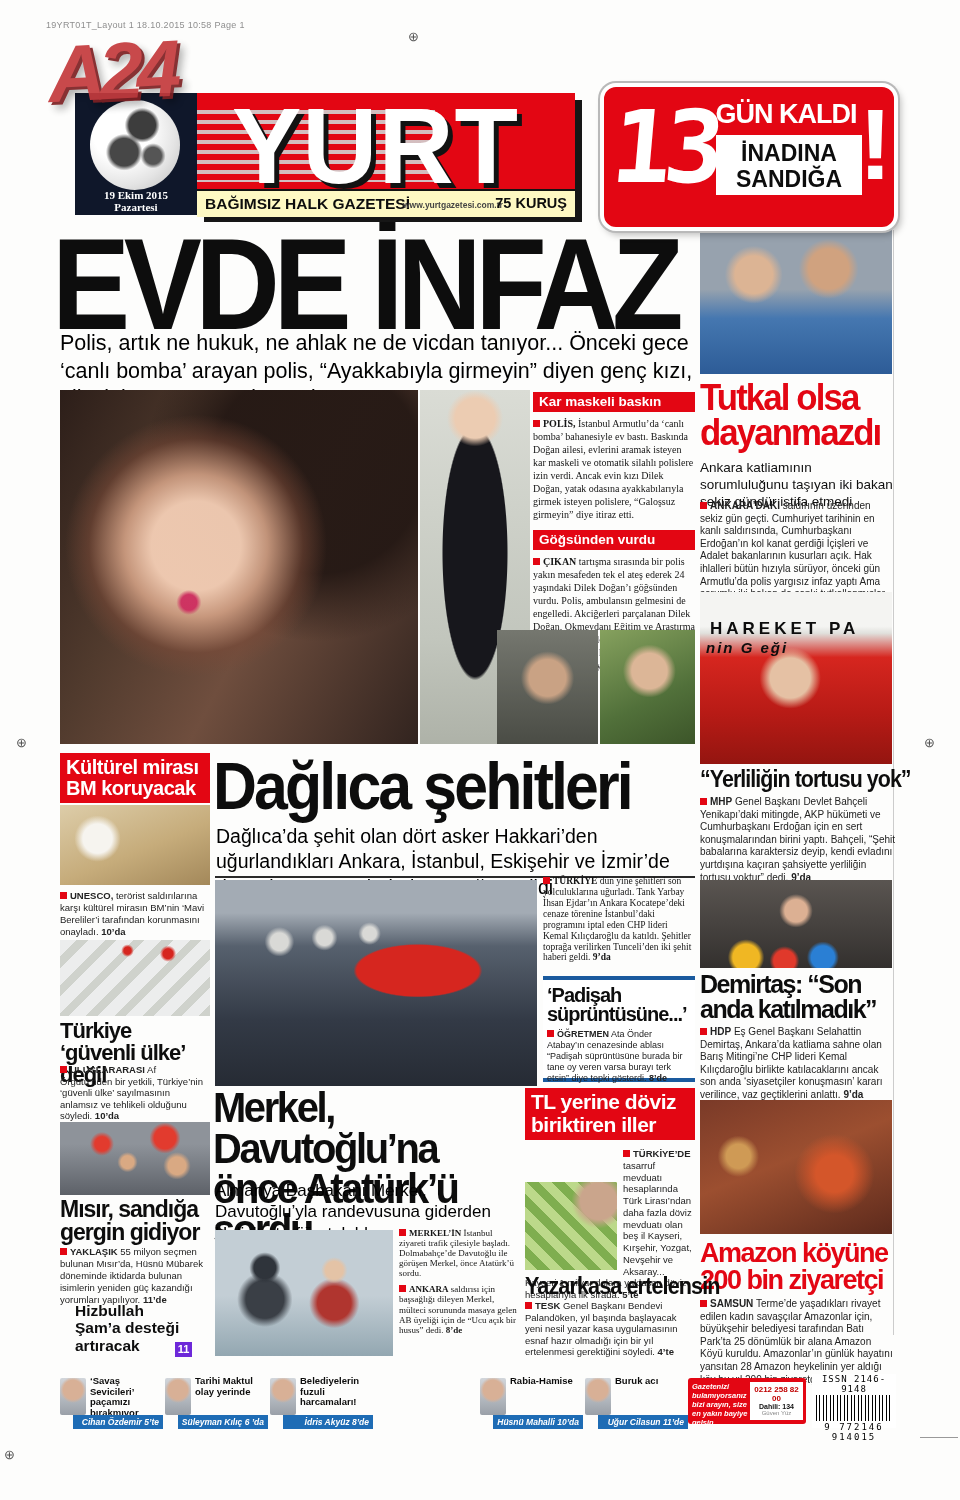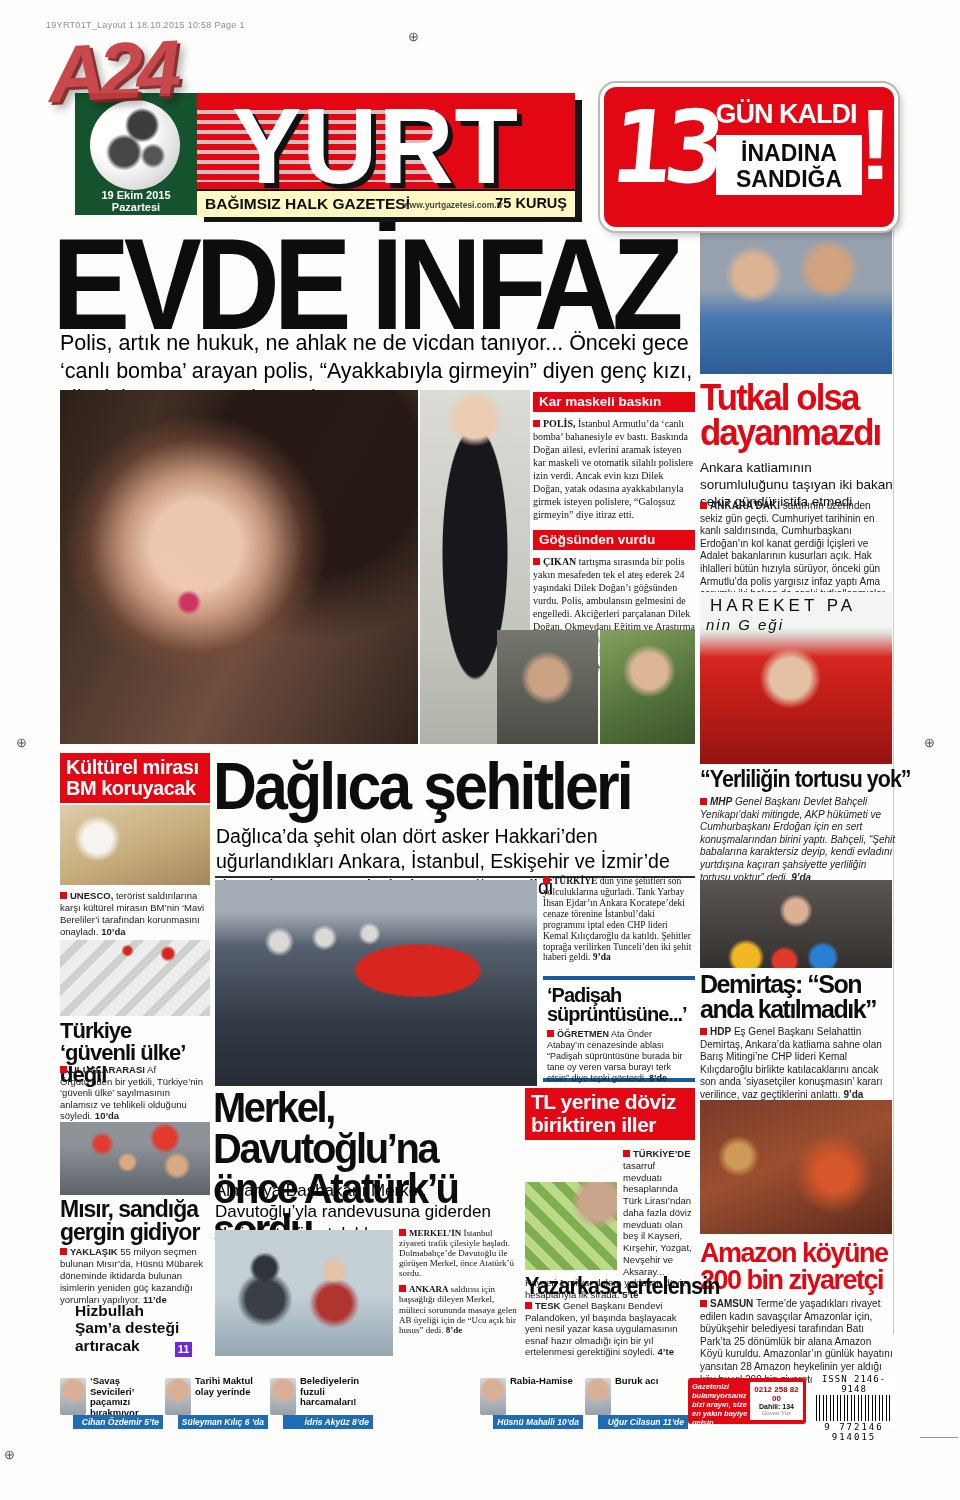--- a/index.html
+++ b/index.html
@@ -8,21 +8,21 @@
   .abs{position:absolute;}
   
   .printline{left:46px;top:20px;font-size:9px;color:#8f8f8f;letter-spacing:.3px;}
   .reg{color:#555;font-size:13px;line-height:1;}
   .vline{left:893px;top:230px;width:1px;height:1105px;background:#ccc;}
   .hline{left:920px;top:1437px;width:38px;height:1px;background:#999;}
   
   #a24{left:48px;top:26px;font-size:80px;font-weight:bold;font-style:italic;color:#c43a3d;
        letter-spacing:-7px;transform:rotate(-3deg);opacity:.92;z-index:40;
        text-shadow:3px 3px 0 #7e2023,6px 7px 8px rgba(0,0,0,.35);}
-  #logoblack{left:75px;top:93px;width:122px;height:122px;background:#14532d;z-index:10;}
+  #logoblack{left:75px;top:93px;width:122px;height:122px;background:#0f172a;z-index:10;font-family:Liberation Serif, serif;}
   #globe{position:absolute;left:15px;top:7px;width:90px;height:90px;border-radius:50%;
      background:
        radial-gradient(circle at 58% 28%,#3d3d3d 0 16%,rgba(0,0,0,0) 21%),
        radial-gradient(circle at 38% 58%,#474747 0 18%,rgba(0,0,0,0) 24%),
        radial-gradient(circle at 70% 62%,#555 0 10%,rgba(0,0,0,0) 15%),
        radial-gradient(circle at 35% 35%,#fff 0 35%,#e4e4e4 65%,#b9b9b9 100%);}
   #logodate{position:absolute;left:0;top:96px;width:122px;text-align:center;color:#fff;
      font-size:11px;font-weight:bold;line-height:1.1;}
   #speed{left:185px;top:110px;width:250px;height:72px;z-index:6;
      background:repeating-linear-gradient(180deg,rgba(210,210,210,.9) 0 4px,rgba(0,0,0,0) 4px 10px);}
@@ -83,24 +83,24 @@
      linear-gradient(180deg,#97a2ae 0 42%,#4577b0 62%,#2d5c97 100%);}
   .rail-title-red{color:#e30613;font-weight:bold;letter-spacing:-2px;line-height:.95;
      transform:scaleX(.94);transform-origin:0 0;}
   #tutkal-title{left:700px;top:380px;width:205px;font-size:37px;}
   #tutkal-deck{left:700px;top:460px;width:196px;font-size:13.5px;line-height:1.25;color:#101010;}
   .sansbody{font-size:10px;line-height:1.26;color:#222;}
   #tutkal-body{left:700px;top:500px;width:196px;}
   #ph-bahceli{left:700px;top:592px;width:192px;height:172px;background:
      radial-gradient(circle at 47% 50%,#e5c1a4 0 15%,rgba(0,0,0,0) 23%),
      linear-gradient(180deg,#f4f4f2 0 20%,#e0e0dc 24%,#d6261f 38%,#b81b16 70%,#941510 100%);}
-  .banner-txt{position:absolute;color:#0d0d0d;font-weight:normal;white-space:nowrap;}
+  .banner-txt{position:absolute;color:#0d0d0d;font-weight:bold;white-space:nowrap;margin-top:23px;}
   #yerlilik-title{left:700px;top:766px;width:200px;font-size:23px;font-weight:bold;
      letter-spacing:-1px;white-space:nowrap;transform:scaleX(.93);transform-origin:0 0;color:#0d0d0d;}
-  #yerlilik-body{left:700px;top:796px;width:196px;font-style:italic;}
+  #yerlilik-body{left:700px;top:796px;width:196px;}
   #ph-demirtas{left:700px;top:880px;width:192px;height:88px;background:
      radial-gradient(circle at 24% 88%,#f0b723 0 8%,rgba(0,0,0,0) 11%),
      radial-gradient(circle at 44% 92%,#e0392b 0 8%,rgba(0,0,0,0) 11%),
      radial-gradient(circle at 64% 88%,#2a7fd4 0 8%,rgba(0,0,0,0) 11%),
      radial-gradient(circle at 50% 35%,#dcb093 0 10%,rgba(0,0,0,0) 15%),
      linear-gradient(180deg,#5a5551 0%,#33302e 100%);}
   #demirtas-title{left:700px;top:972px;width:200px;font-size:25px;font-weight:bold;line-height:1.0;
      letter-spacing:-1.5px;color:#0d0d0d;}
   #demirtas-body{left:700px;top:1026px;width:196px;}
   #ph-amazon{left:700px;top:1100px;width:192px;height:134px;background:

